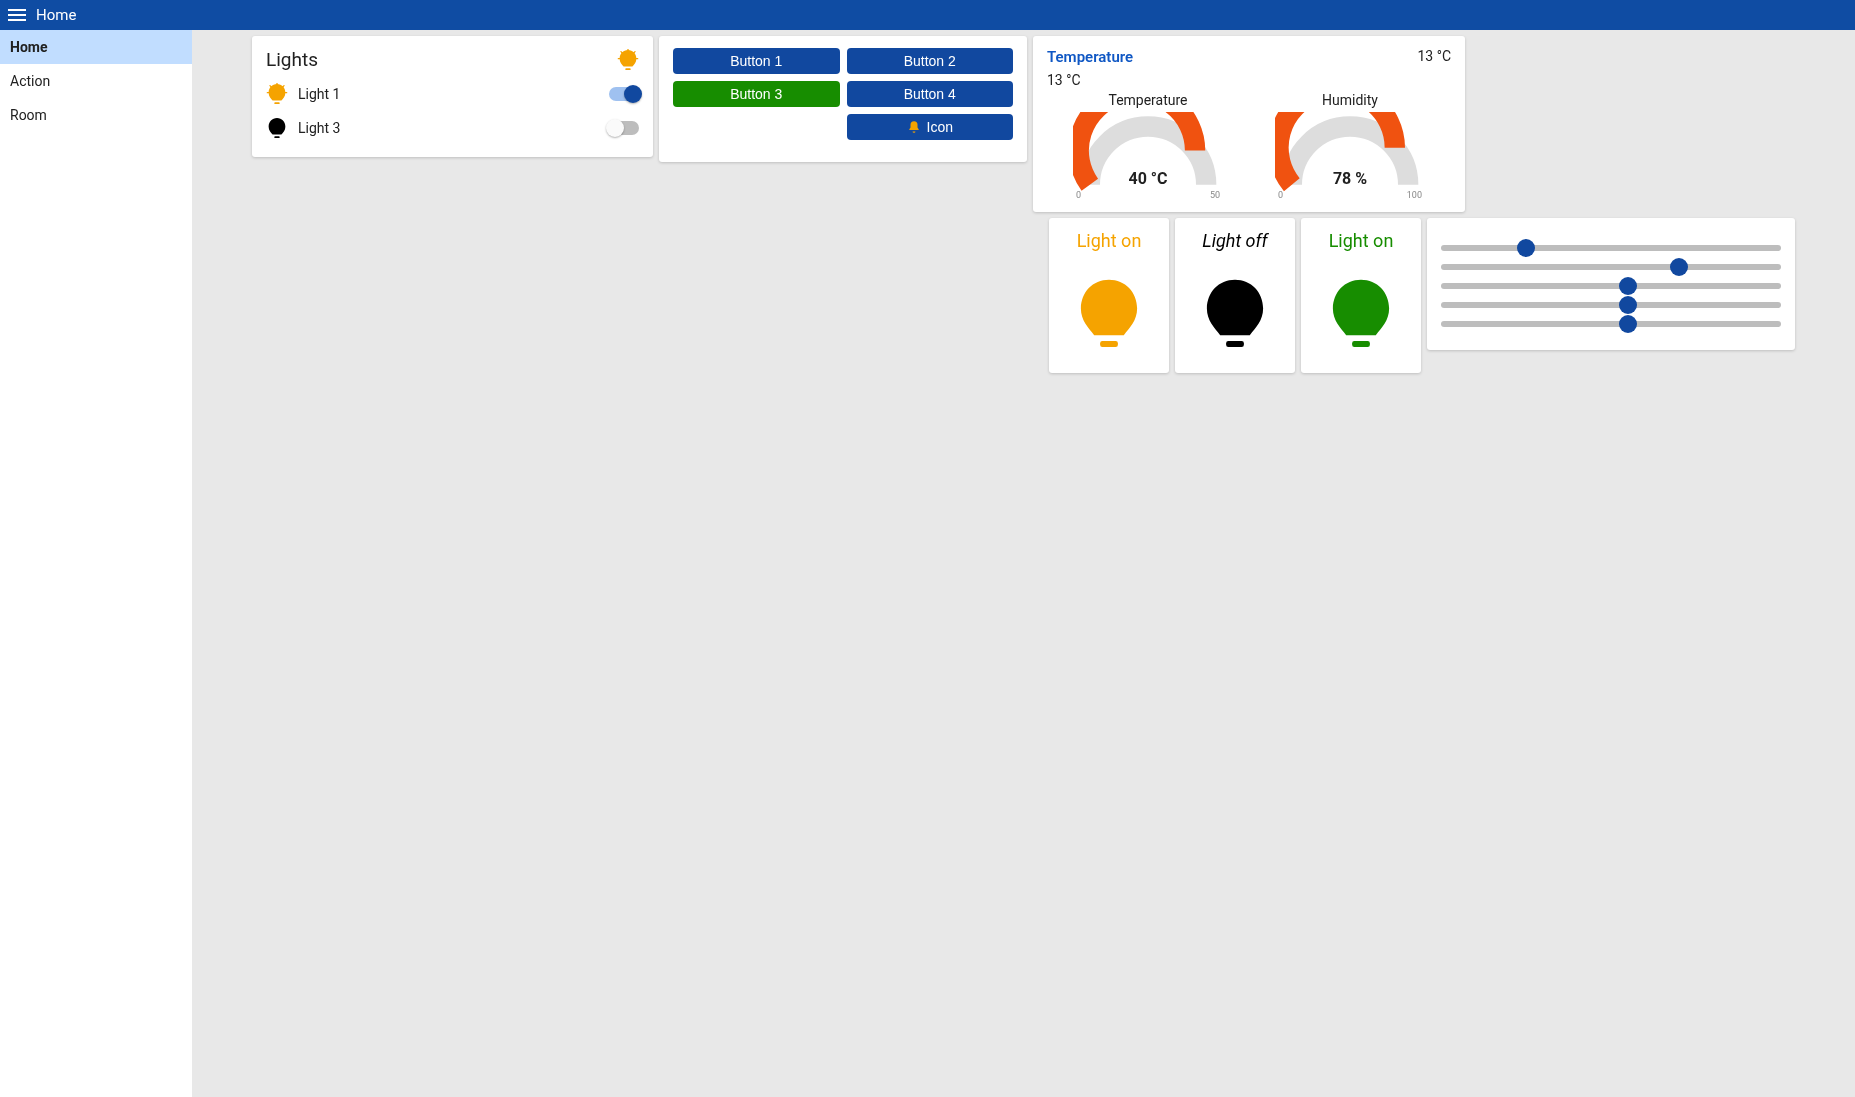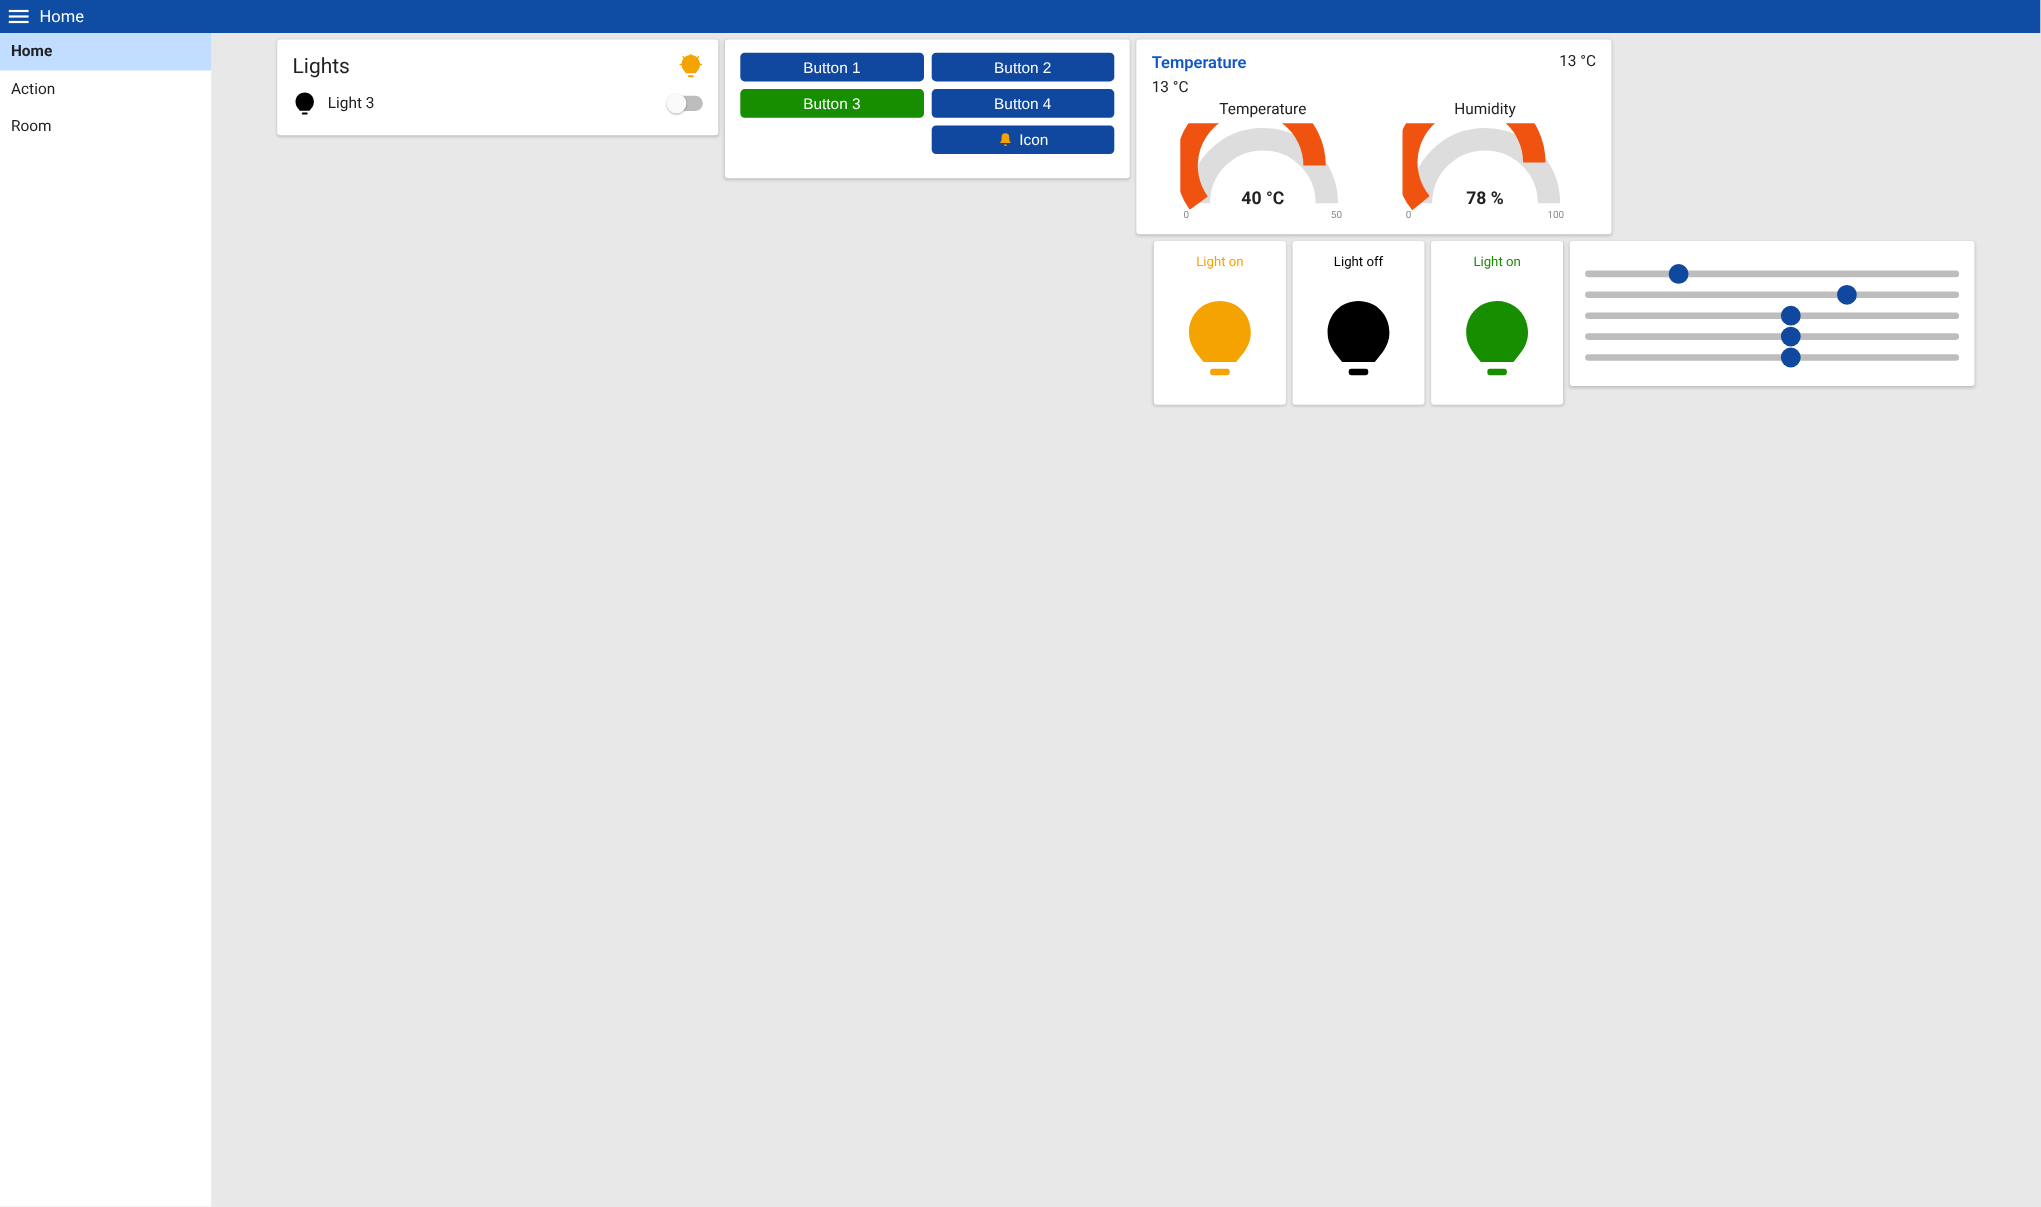--- a/index.html
+++ b/index.html
@@ -113,23 +113,23 @@
     .temp-sub { margin-top:6px; font-size:14px; }
     .gauges { display:flex; justify-content:space-around; margin-top:4px; }
     .gauge-wrap { text-align:center; width: 160px; }
     .gauge-label { font-size:14px; margin-bottom: 4px; }
     .gauge-svg { width: 150px; height: 80px; }
     .gauge-value { font-size: 16px; font-weight:700; margin-top:-26px; }
     .gauge-ticks { display:flex; justify-content:space-between; font-size:9px; color:#888; padding: 0 8px; margin-top:2px;}
 
     
     .tile { width:120px; text-align:center; }
-    .tile-title { font-size:12px; margin-bottom:17px; }
+    .tile-title { font-size:18px; margin-bottom:17px; }
     .tile-title.on { color:#f5a300; }
-    .tile-title.off { color:#000; }
+    .tile-title.off { color:#000;font-style:italic; }
     .tile-title.green { color:#178d00; }
 
     
     .slider-card { width:368px; padding: 14px 14px 10px 14px; }
     .slider-row { margin: 13px 0; }
     .slider {
       position:relative; height:6px; background:#bdbdbd; border-radius:6px;
     }
     .slider .thumb {
       position:absolute; top:50%; transform:translate(-50%,-50%);
@@ -182,20 +182,34 @@
         <div class="card-head">
           <div class="card-title">Lights</div>
           <svg class="bulb-sm" viewBox="0 0 100 100">
             <use href="#bulb-shape" fill="#f5a300"></use>
             <g stroke="#f5a300" stroke-width="6" stroke-linecap="round">
                 <use href="#bulb-rays"></use>
               </g>
           </svg>
         </div>
 
+        <div class="light-row">
+          <div class="left">
+            <svg class="bulb-sm" viewBox="0 0 100 100">
+              <use href="#bulb-shape" fill="#f5a300"></use>
+              <g stroke="#f5a300" stroke-width="6" stroke-linecap="round">
+                  <use href="#bulb-rays"></use>
+                </g>
+            </svg>
+            <span>Light 1</span>
+          </div>
+          <div class="toggle">
+              <div class="knob"></div>
+            </div>
+        </div>
 
 
         <div class="light-row">
           <div class="left">
             <svg class="bulb-sm" viewBox="0 0 100 100">
               <use href="#bulb-shape" fill="#000"></use>
             </svg>
             <span>Light 3</span>
           </div>
           <div class="toggle off">

